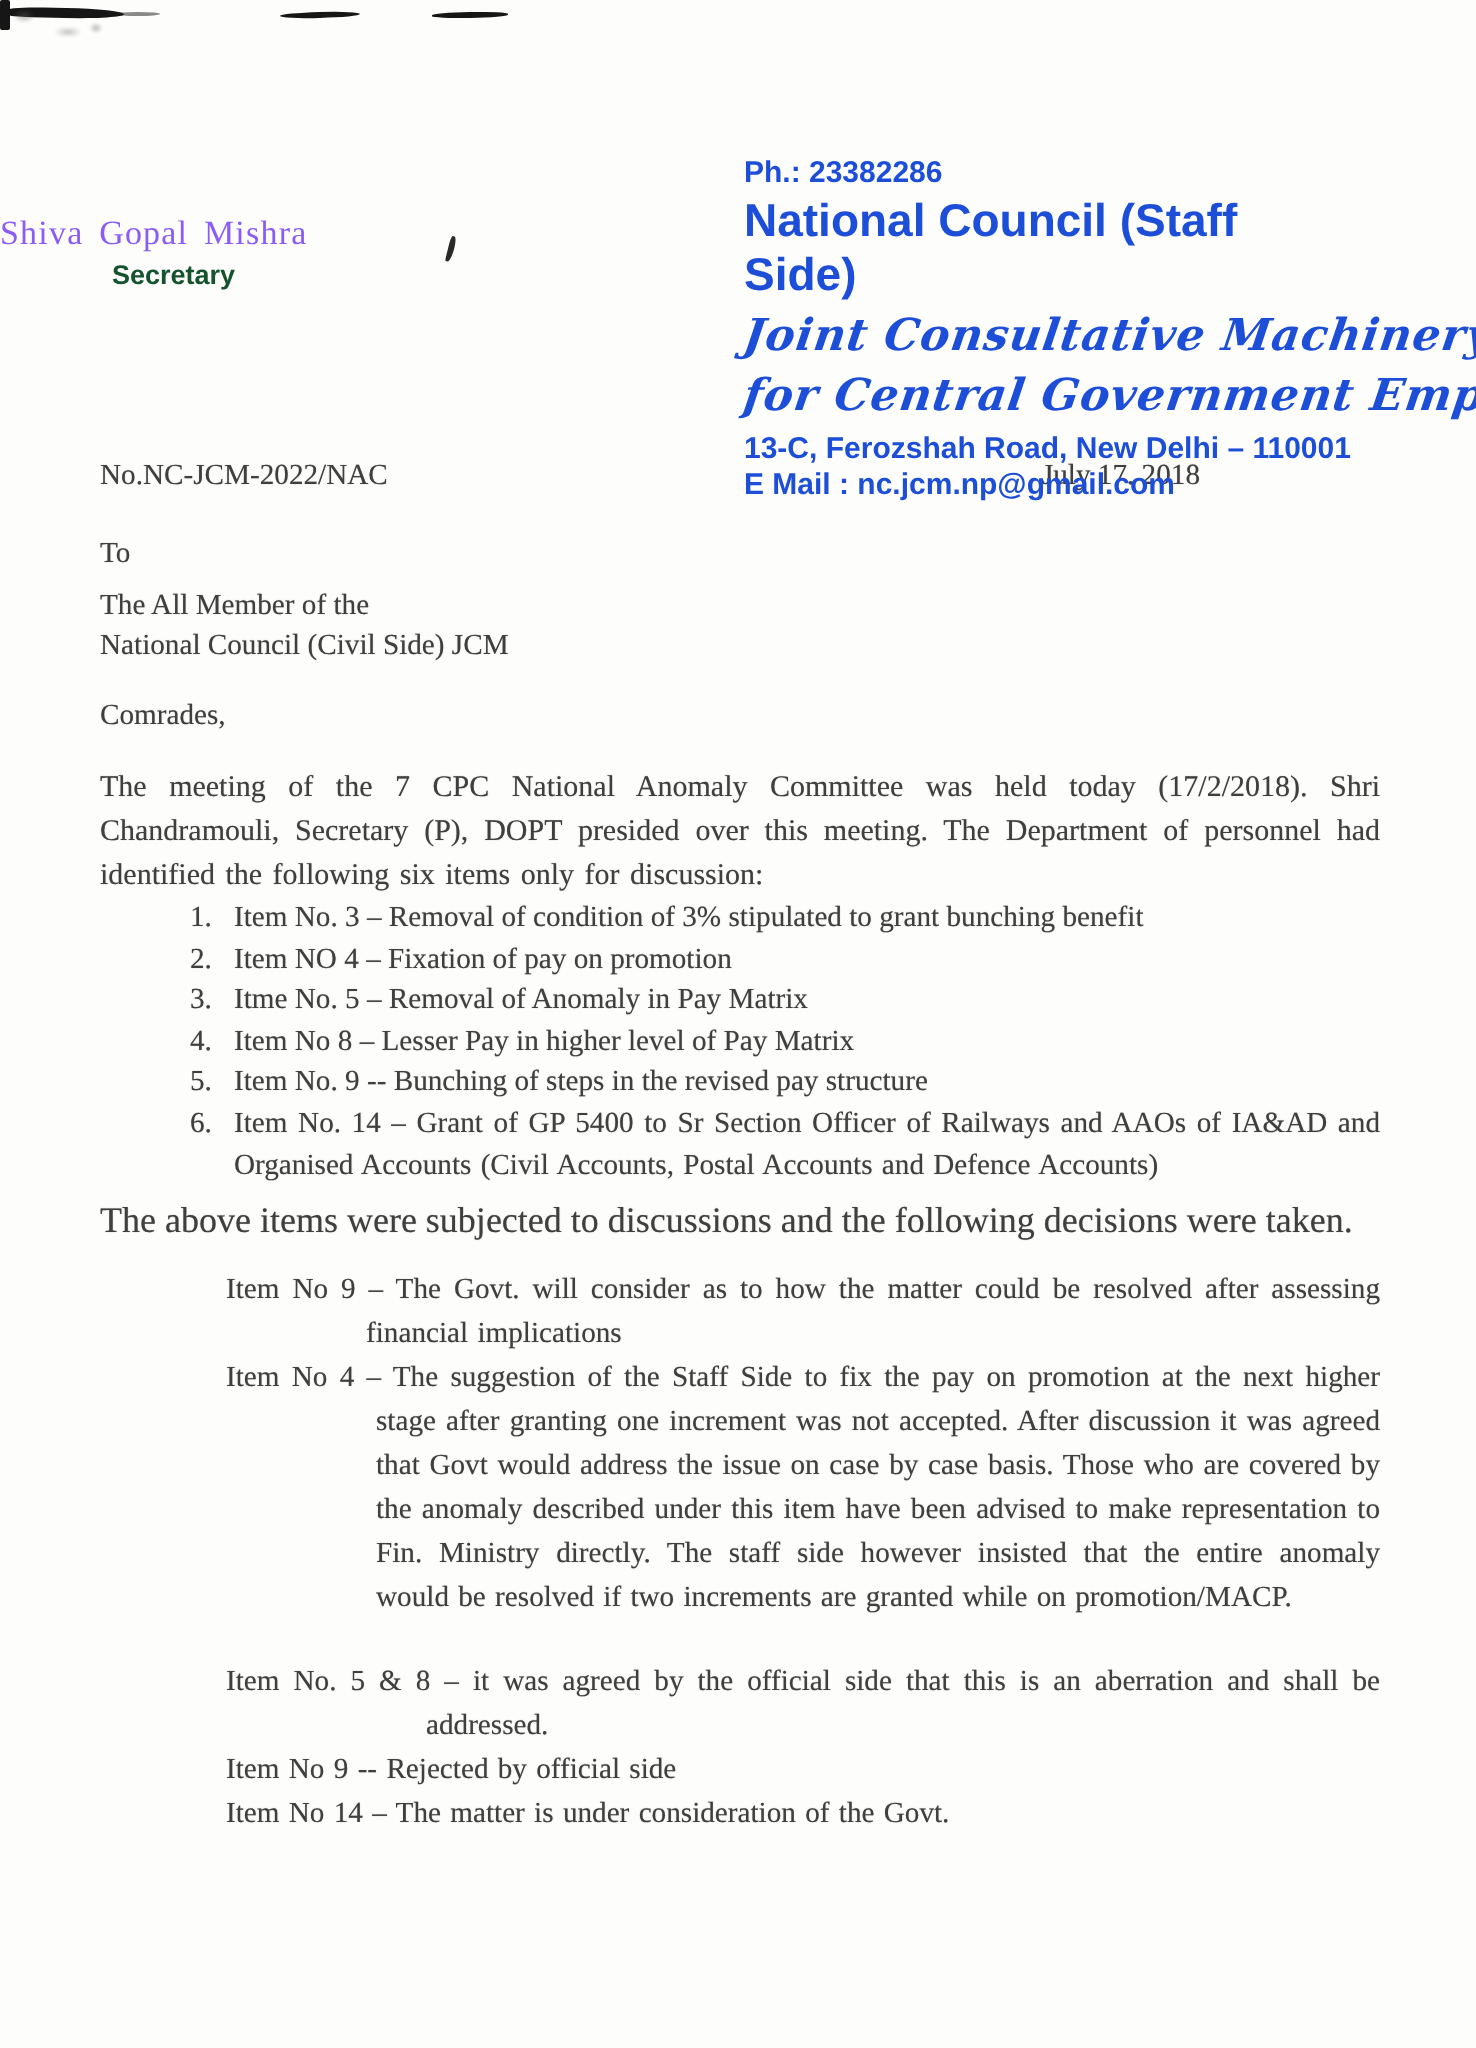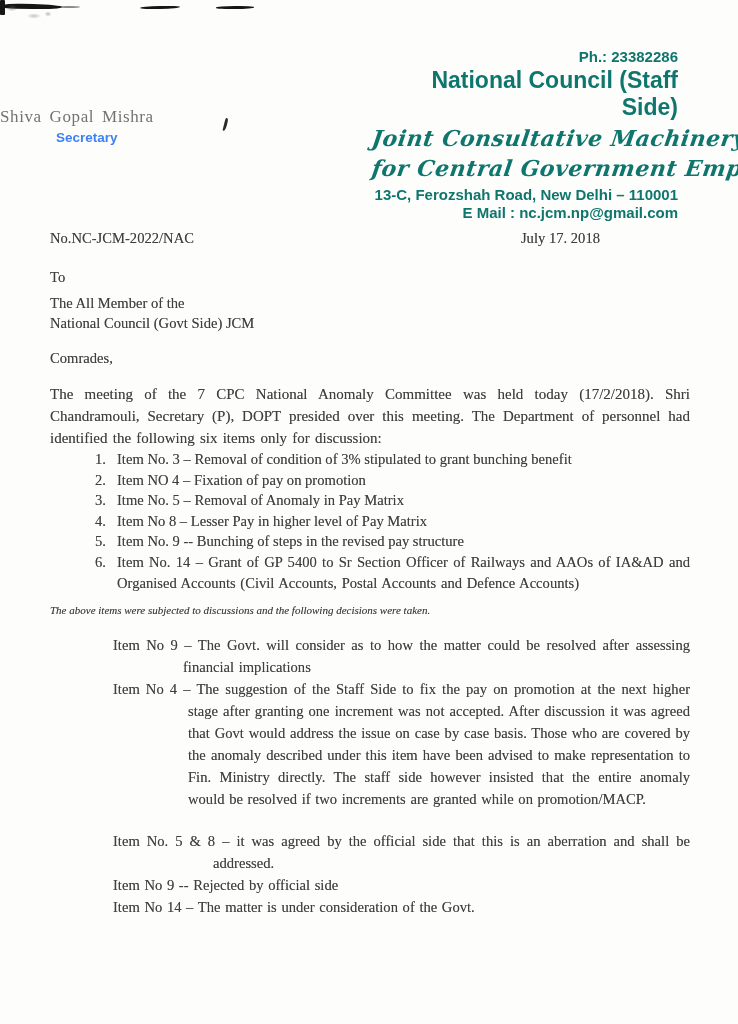--- a/index.html
+++ b/index.html
@@ -21,23 +21,23 @@
   .mark-dash-2{left:216px;top:6px;width:38px;height:2.5px;border-radius:50%;transform:rotate(-1deg);}
   .ink-tick{left:224px;top:118px;width:3px;height:13px;background:#2a2a2a;border-radius:40% 60% 80% 20%;transform:rotate(14deg);}
   .smudge{left:193px;top:166px;width:56px;height:22px;background:
     radial-gradient(ellipse 8px 5px at 12px 8px, rgba(90,90,95,.45), transparent 70%),
     radial-gradient(ellipse 10px 4px at 34px 16px, rgba(90,90,95,.35), transparent 70%),
     radial-gradient(ellipse 5px 4px at 48px 14px, rgba(90,90,95,.4), transparent 70%);
     filter:blur(.4px);}
   
   .letterhead{position:relative;height:200px;}
   .signatory{position:absolute;left:0;top:85px;width:200px;}
-  .sig-name{font-size:17px;letter-spacing:.6px;color:#737373;word-spacing:3px;}
-  .sig-title{font-family:"Liberation Sans", sans-serif;font-weight:bold;font-size:13.5px;color:#3b82f6;margin:3px 0 0 56px;}
-  .org-block{position:absolute;left:372px;top:26px;width:306px;text-align:right;color:#0f766e;}
+  .sig-name{font-size:17px;letter-spacing:.6px;color:#8b5cf6;word-spacing:3px;}
+  .sig-title{font-family:"Liberation Sans", sans-serif;font-weight:bold;font-size:13.5px;color:#14532d;margin:3px 0 0 56px;}
+  .org-block{position:absolute;left:372px;top:56px;width:306px;text-align:left;color:#1d4ed8;}
   .phone{font-family:"Liberation Sans", sans-serif;font-weight:bold;font-size:15px;}
   .org-name{font-family:"Liberation Sans", sans-serif;font-weight:bold;font-size:23px;margin-top:2px;}
   .script-line{font-family:"DejaVu Serif", serif;font-style:italic;font-weight:bold;font-size:22px;margin-top:4px;letter-spacing:.5px;white-space:nowrap;}
   .script-line span{display:inline-block;transform:skewX(-8deg);}
   .addr{font-family:"Liberation Sans", sans-serif;font-weight:bold;font-size:15px;margin-top:5px;white-space:nowrap;}
   .email{font-family:"Liberation Sans", sans-serif;font-weight:bold;font-size:15px;margin-top:1px;}
   
   .letter-body{padding:0 48px 0 50px;font-size:14.6px;line-height:20px;
     text-shadow:0 0 .5px rgba(70,70,70,.55);}
   .ref-row{display:flex;justify-content:space-between;margin-top:6px;}
@@ -45,21 +45,21 @@
   .to{margin:19px 0 0 0;}
   .addr-line{margin:0;}
   .addr-line.first{margin-top:6px;}
   .greeting{margin:15px 0 0 0;}
   .intro{margin:15px 0 0 0;text-align:justify;font-size:15px;line-height:22px;word-spacing:1.5px;}
   .agenda{margin:0 0 0 45px;}
   .agenda-row{display:flex;line-height:20.6px;}
   .agenda-row .num{width:22px;flex:0 0 22px;}
   .agenda-row .txt{flex:1;}
   .agenda-row .txt.justify{text-align:justify;word-spacing:1px;}
-  .transition{margin:7px 0 0 0;font-size:11px;font-style:italic;}
+  .transition{margin:7px 0 0 0;font-size:18px;}
   .decisions{margin:14px 0 0 63px;width:577px;}
   .decision{margin:0;text-align:justify;line-height:22px;word-spacing:1px;}
   .hang-70{padding-left:70px;text-indent:-70px;}
   .hang-75{padding-left:75px;text-indent:-75px;}
   .hang-100{padding-left:100px;text-indent:-100px;margin-top:20px;}
   .hang-0{padding-left:0;text-indent:0;}
 </style>
 </head>
 <body>
 
@@ -90,21 +90,21 @@
 
   <main class="letter-body">
 
     <div class="ref-row">
       <span class="ref-no">No.NC-JCM-2022/NAC</span>
       <span class="ref-date">July 17. 2018</span>
     </div>
 
     <p class="to">To</p>
     <p class="addr-line first">The All Member of the</p>
-    <p class="addr-line">National Council (Govt Side) JCM</p>
+    <p class="addr-line">National Council (Civil Side) JCM</p>
     <p class="greeting">Comrades,</p>
 
     <p class="intro">The meeting of the 7 CPC National Anomaly Committee was held today (17/2/2018). Shri Chandramouli, Secretary (P), DOPT presided over this meeting. The Department of personnel had identified the following six items only for discussion:</p>
 
     <div class="agenda">
       <div class="agenda-row">
         <span class="num">1.</span>
         <span class="txt">Item No. 3 – Removal of condition of 3% stipulated to grant bunching benefit</span>
       </div>
       <div class="agenda-row">

